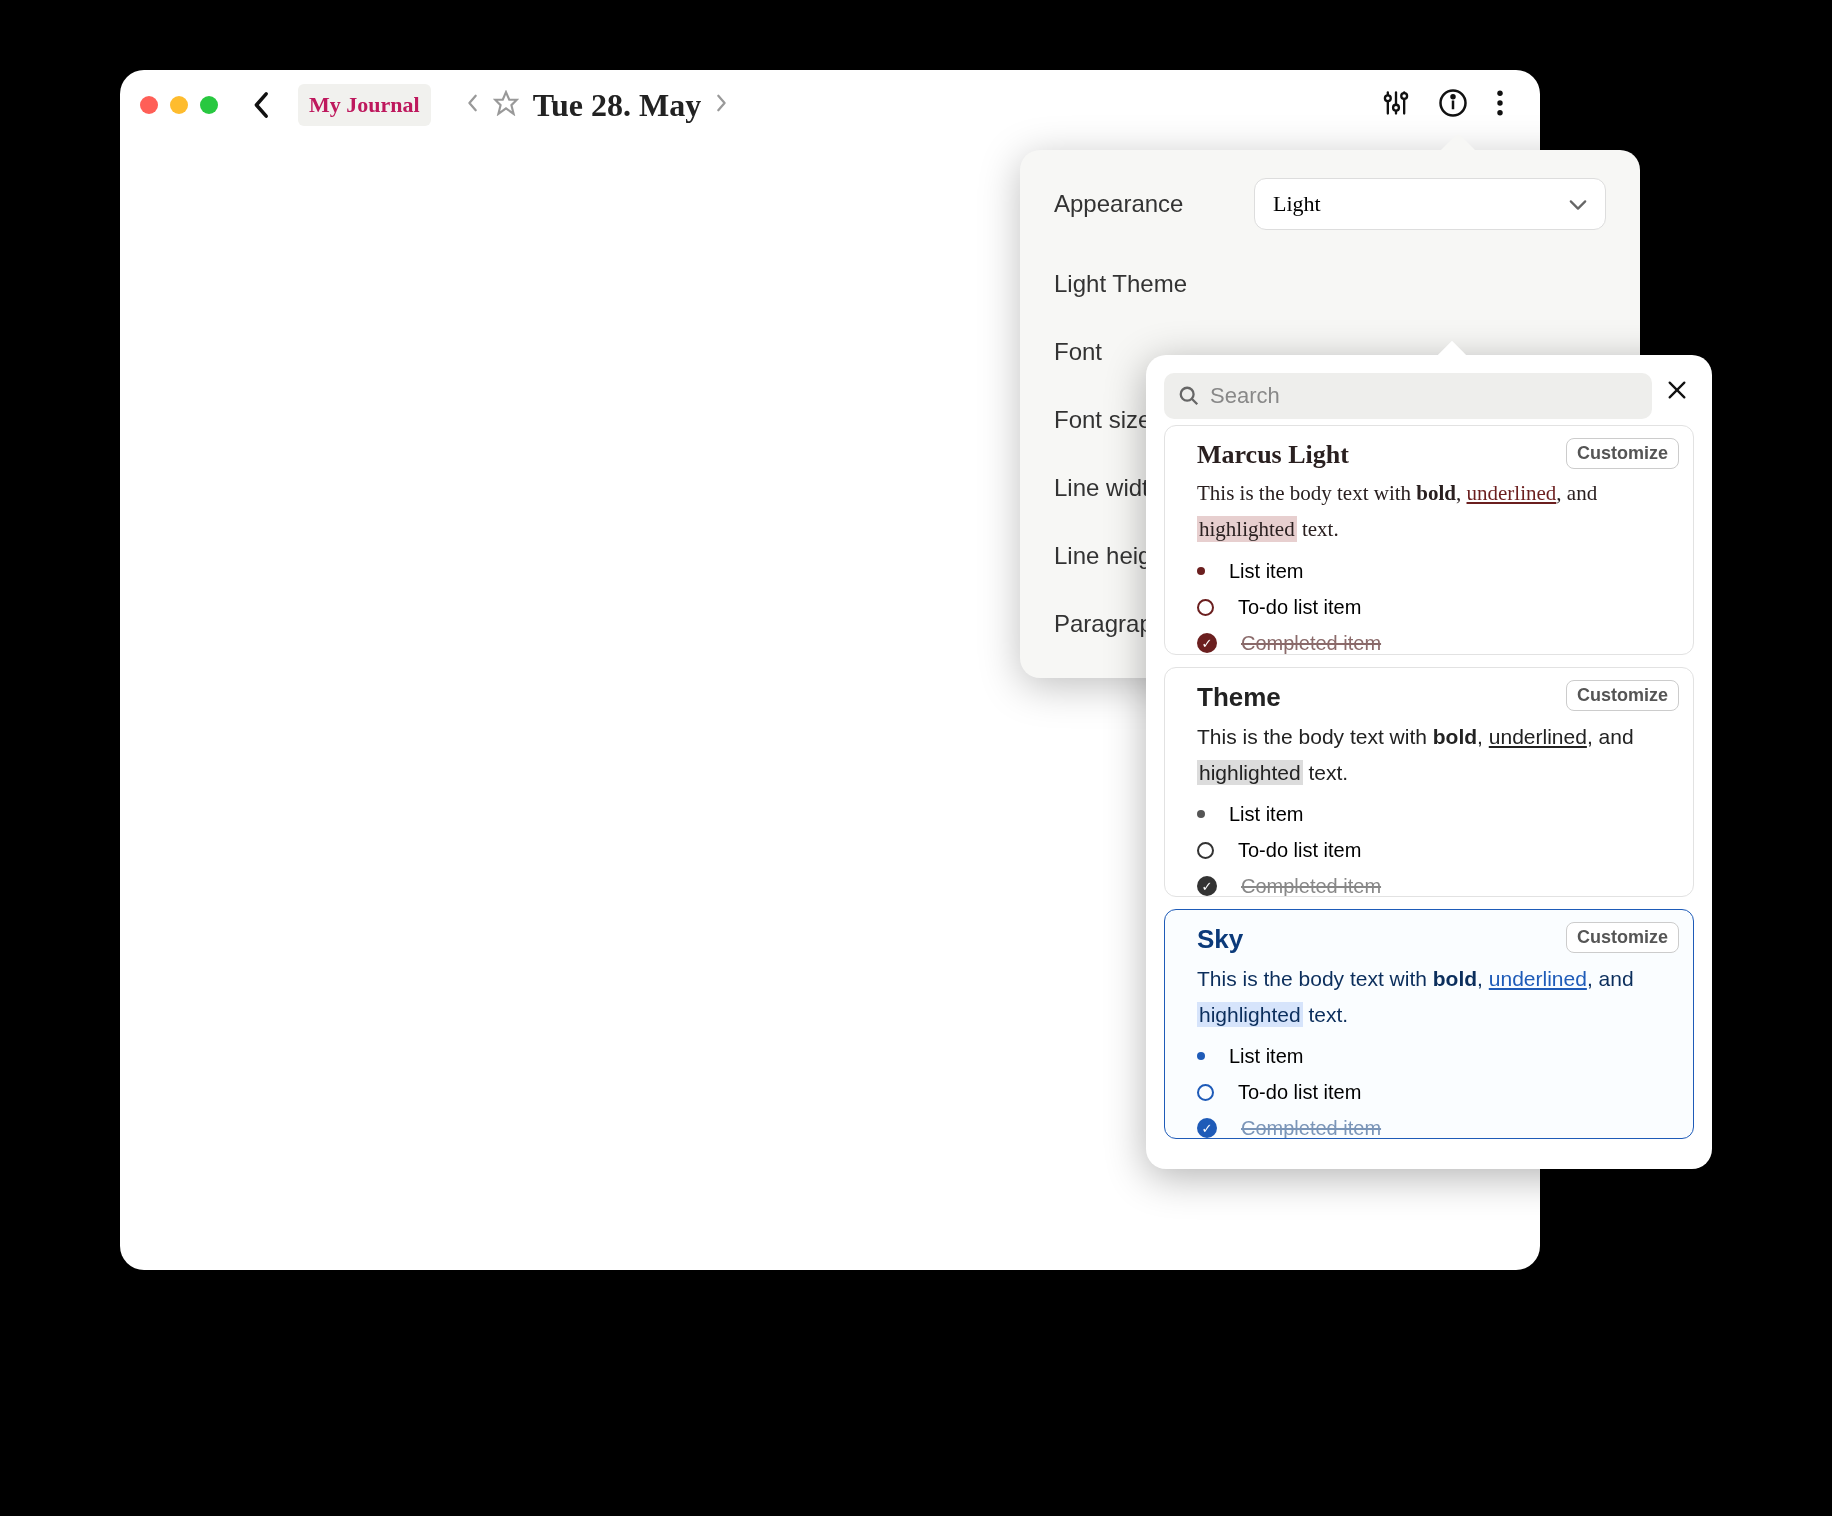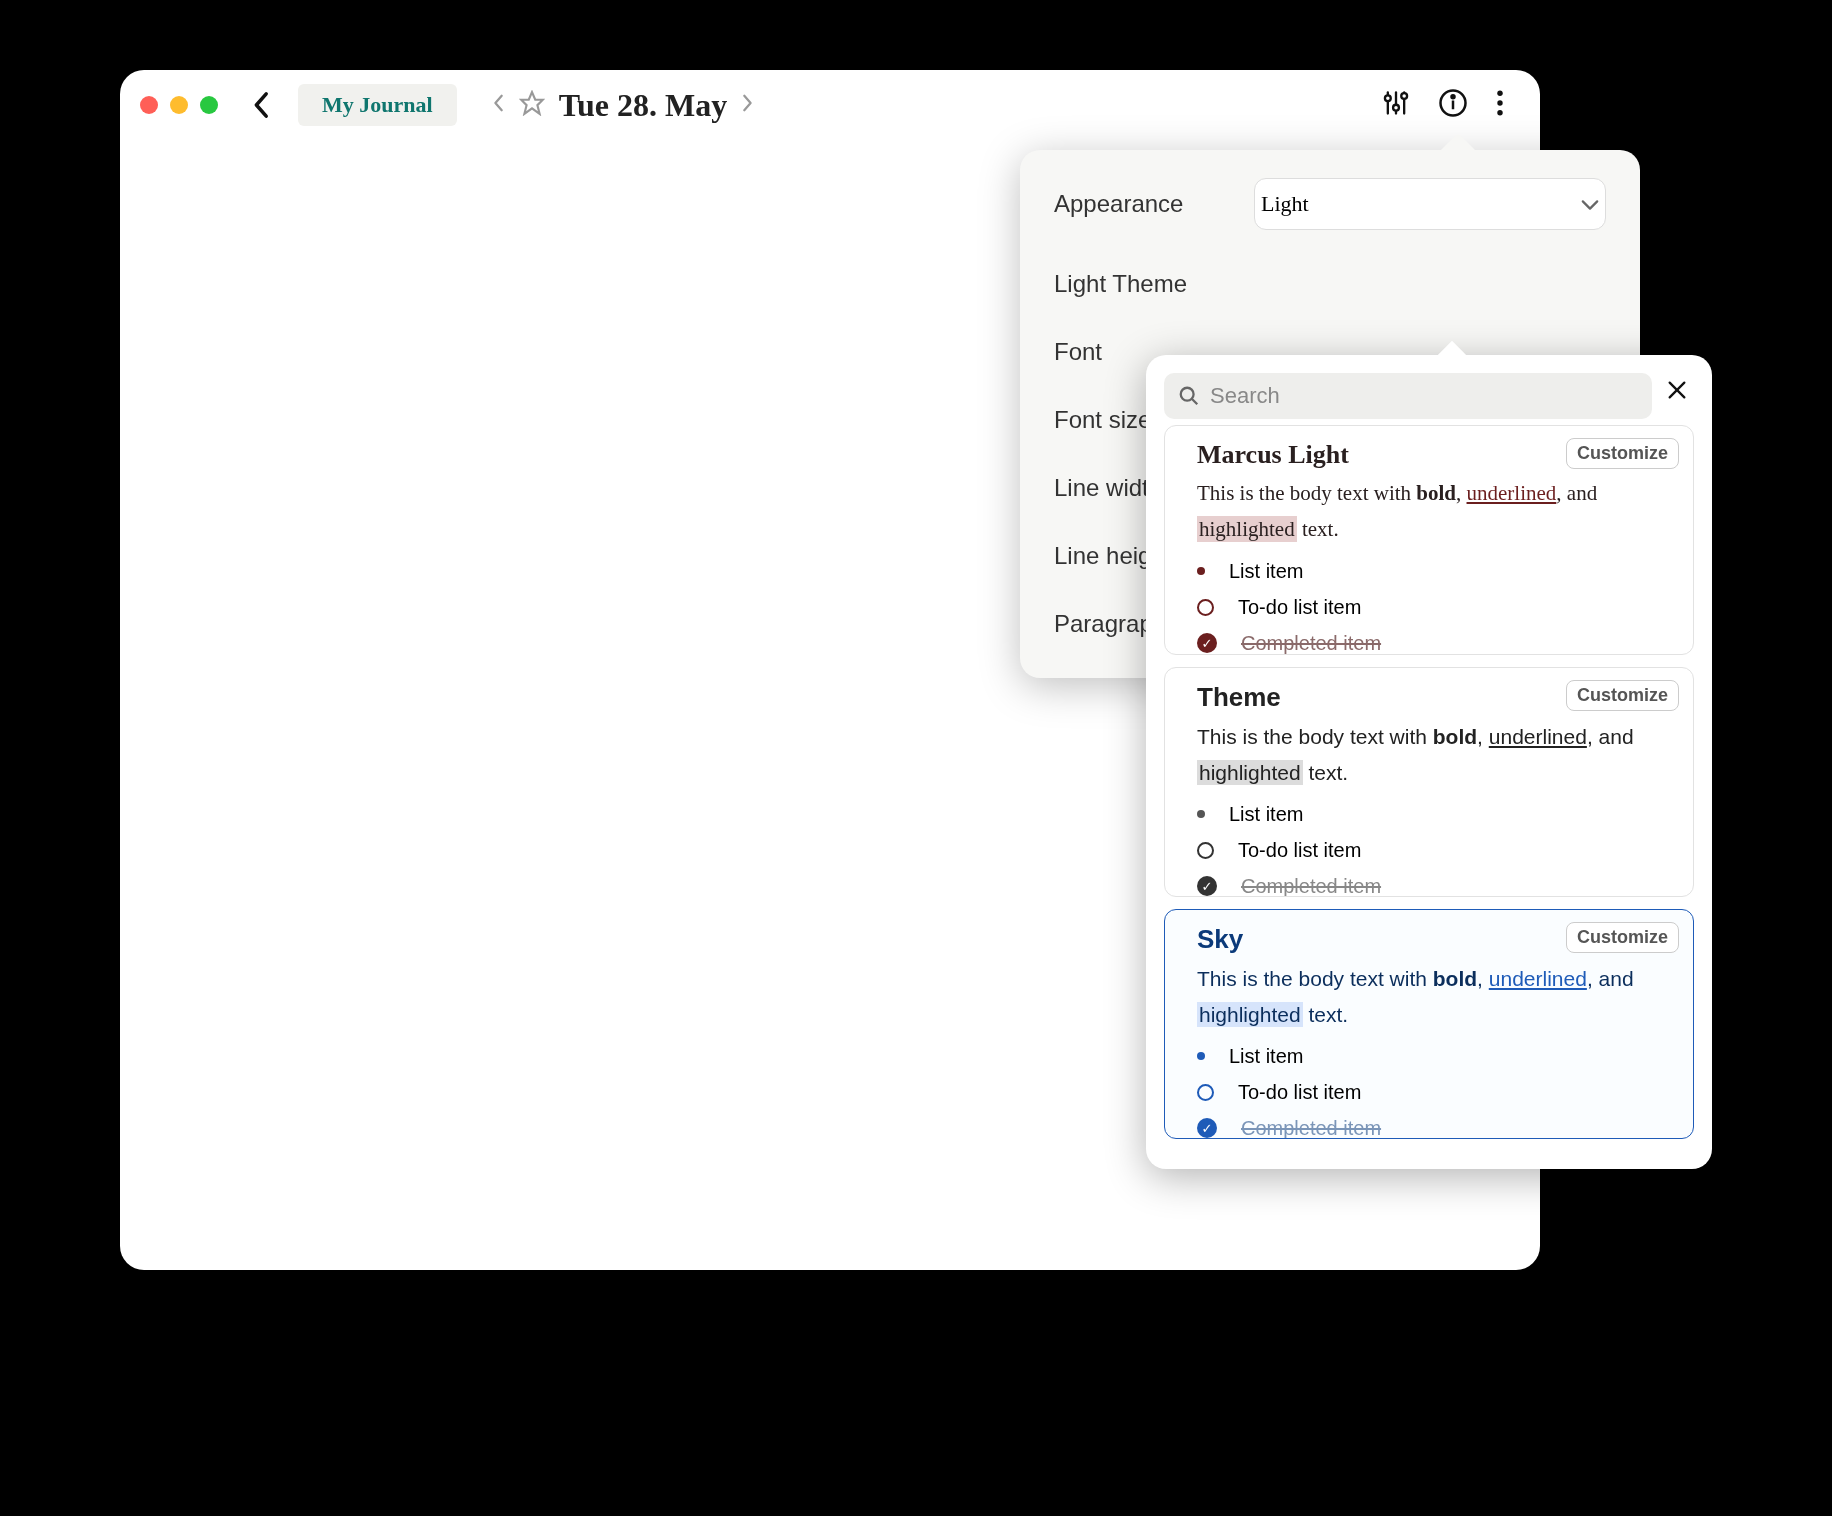--- a/index.html
+++ b/index.html
@@ -34,25 +34,25 @@
     .tl-min { background: #febc2e; }
     .tl-max { background: #28c840; }
     .nav-back {
       width: 32px; height: 32px;
       display: flex; align-items: center; justify-content: center;
       cursor: pointer;
     }
     .journal-pill {
       background: #f1f1ee;
       border-radius: 6px;
-      padding: 8px 24px;
+      padding: 8px 11px;
       font-family: "Comic Sans MS", cursive;
       font-size: 22px;
       font-weight: 600;
-      color: #0f766e;
+      color: #be185d;
     }
     .date-nav { display: flex; align-items: center; gap: 14px; margin-left: 16px; }
     .chev-small { color: #999; cursor: pointer; font-size: 20px; }
     .star-icon { color: #999; }
     .date-title {
       font-family: "Comic Sans MS", cursive;
       font-size: 32px;
       font-weight: 700;
       color: #222;
     }
@@ -88,21 +88,21 @@
     .setting-label {
       font-size: 24px;
       color: #333;
       flex: 0 0 200px;
     }
     .select-box {
       flex: 1;
       background: #fff;
       border: 1.5px solid #ddd;
       border-radius: 12px;
-      padding: 12px 6px;
+      padding: 12px 18px;
       display: flex;
       align-items: center;
       justify-content: space-between;
       font-size: 22px;
     }
     .select-box.handwritten { font-family: "Comic Sans MS", cursive; }
     .select-box.active { border-color: #b83280; }
     .select-box.active .chev { color: #b83280; }
     .chev { color: #666; }
 

